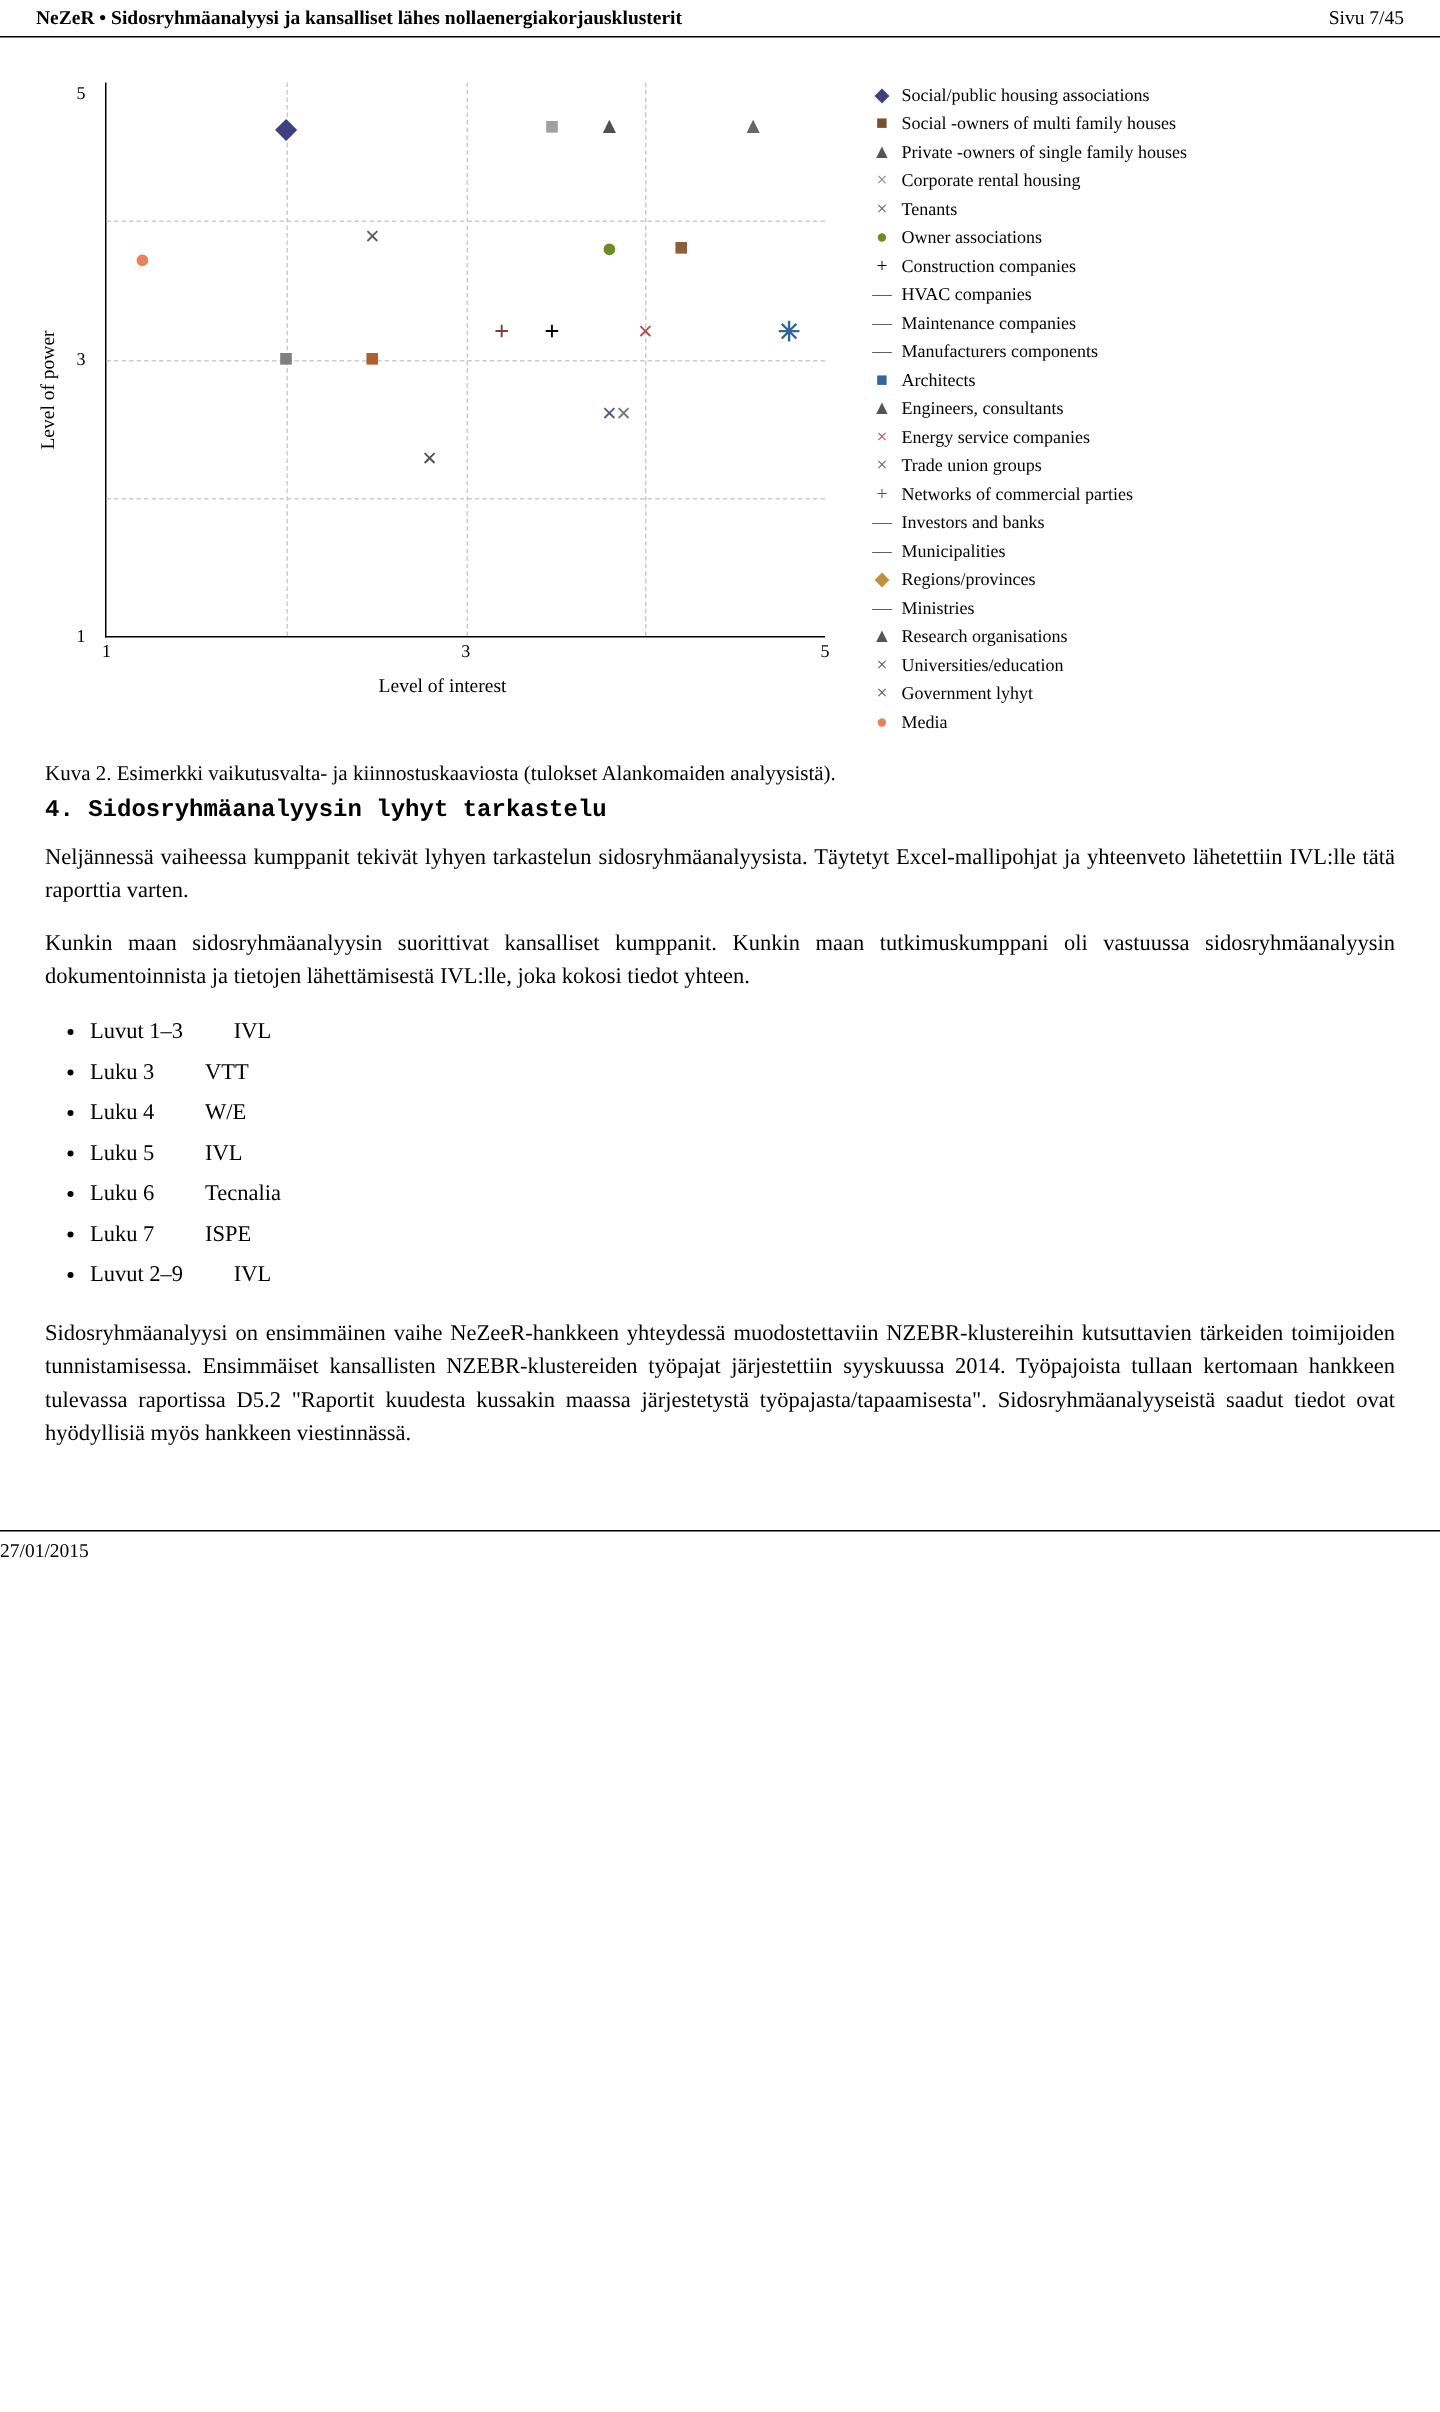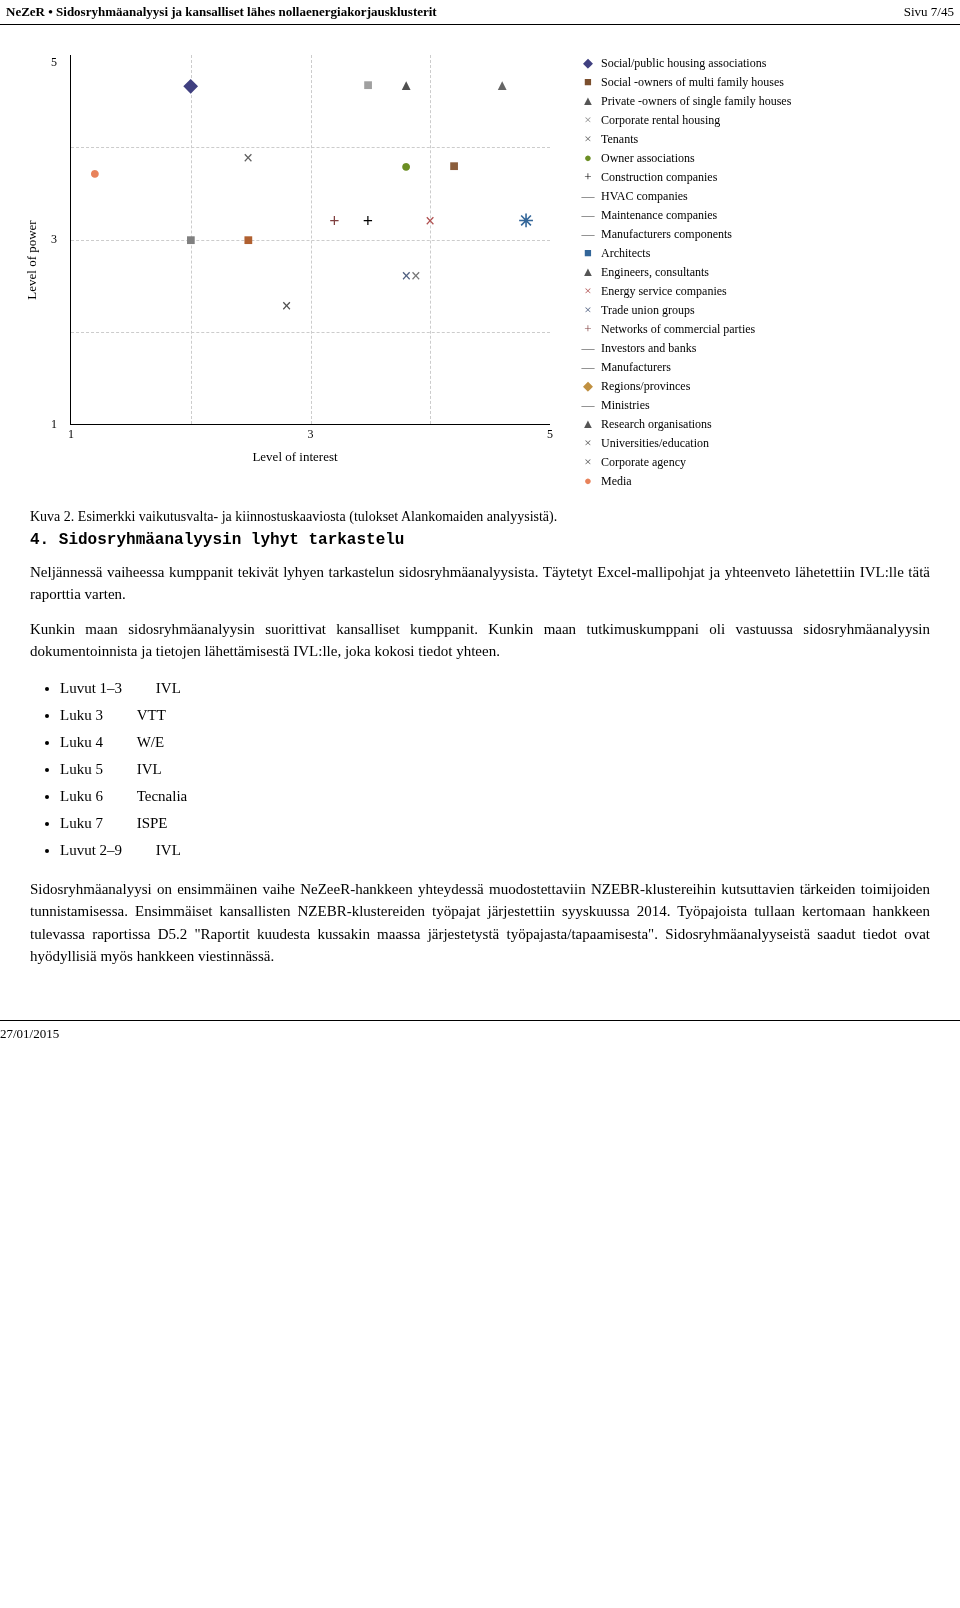--- a/index.html
+++ b/index.html
@@ -8,21 +8,21 @@
       font-size: 15px;
       background: #fff;
       color: #000;
       width: 960px;
     }
     .header {
       display: flex;
       justify-content: space-between;
       align-items: center;
       border-bottom: 1px solid #000;
-      padding: 4px 6px;
+      padding: 4px 24px;
       font-size: 13px;
     }
     .header-left { font-weight: bold; }
     .header-right { font-size: 13px; }
     .content {
       padding: 10px 30px 20px 30px;
     }
     .chart-area {
       display: flex;
       margin-bottom: 18px;
@@ -271,41 +271,41 @@
       <div class="legend-item">
         <span class="legend-symbol" style="color:#804040;">+</span>
         <span>Networks of commercial parties</span>
       </div>
       <div class="legend-item">
         <span class="legend-symbol" style="color:#555;">—</span>
         <span>Investors and banks</span>
       </div>
       <div class="legend-item">
         <span class="legend-symbol" style="color:#555;">—</span>
-        <span>Manufacturers</span>
+        <span>Municipalities</span>
       </div>
       <div class="legend-item">
         <span class="legend-symbol" style="color:#c09040;">◆</span>
         <span>Regions/provinces</span>
       </div>
       <div class="legend-item">
         <span class="legend-symbol" style="color:#555;">—</span>
         <span>Ministries</span>
       </div>
       <div class="legend-item">
         <span class="legend-symbol" style="color:#555;">▲</span>
         <span>Research organisations</span>
       </div>
       <div class="legend-item">
         <span class="legend-symbol" style="color:#555;">×</span>
         <span>Universities/education</span>
       </div>
       <div class="legend-item">
         <span class="legend-symbol" style="color:#555;">×</span>
-        <span>Corporate agency</span>
+        <span>Government lyhyt</span>
       </div>
       <div class="legend-item">
         <span class="legend-symbol" style="color:#e8825a;">●</span>
         <span>Media</span>
       </div>
     </div>
   </div>
 
   <p class="caption">Kuva 2. Esimerkki vaikutusvalta- ja kiinnostuskaaviosta (tulokset Alankomaiden analyysistä).</p>
 

